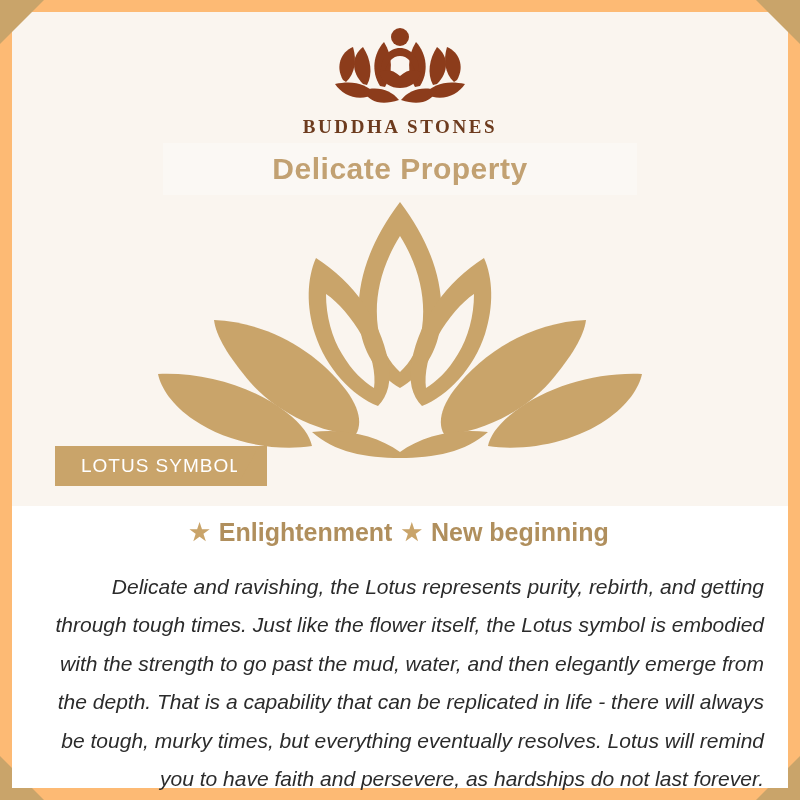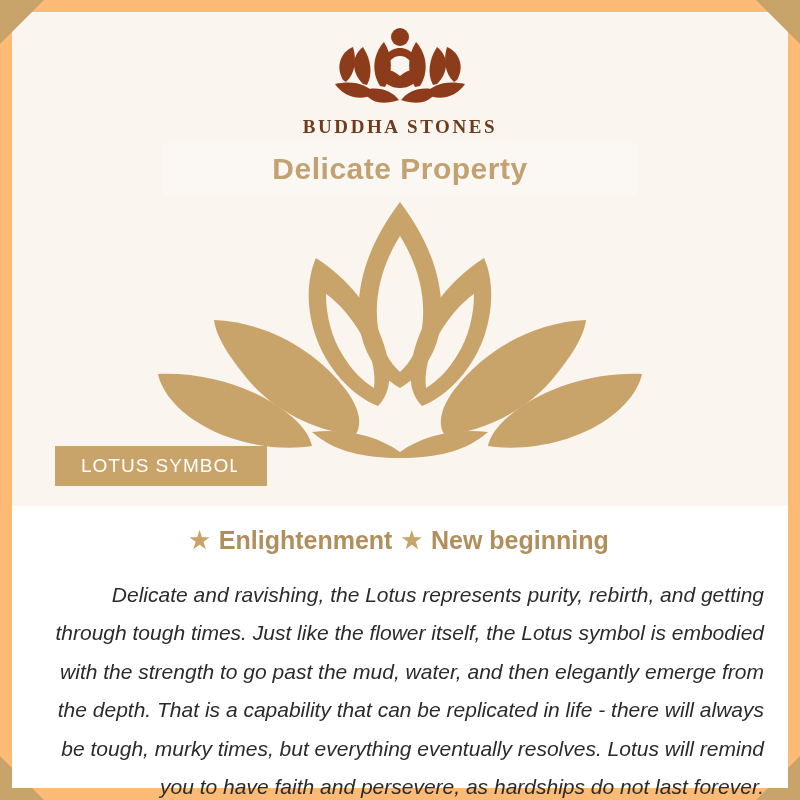--- a/index.html
+++ b/index.html
@@ -131,21 +131,21 @@
   }
 
   
   .content {
     position: absolute;
     top: 506px;
     left: 12px;
     right: 12px;
     bottom: 12px;
     background: #ffffff;
-    padding: 14px 24px 0 24px;
+    padding: 6px 24px 0 24px;
     box-sizing: border-box;
   }
   .headline {
     text-align: center;
     font-size: 25px;
     font-weight: bold;
     color: #b08f5d;
     margin: 6px 0 12px 0;
     white-space: nowrap;
   }

